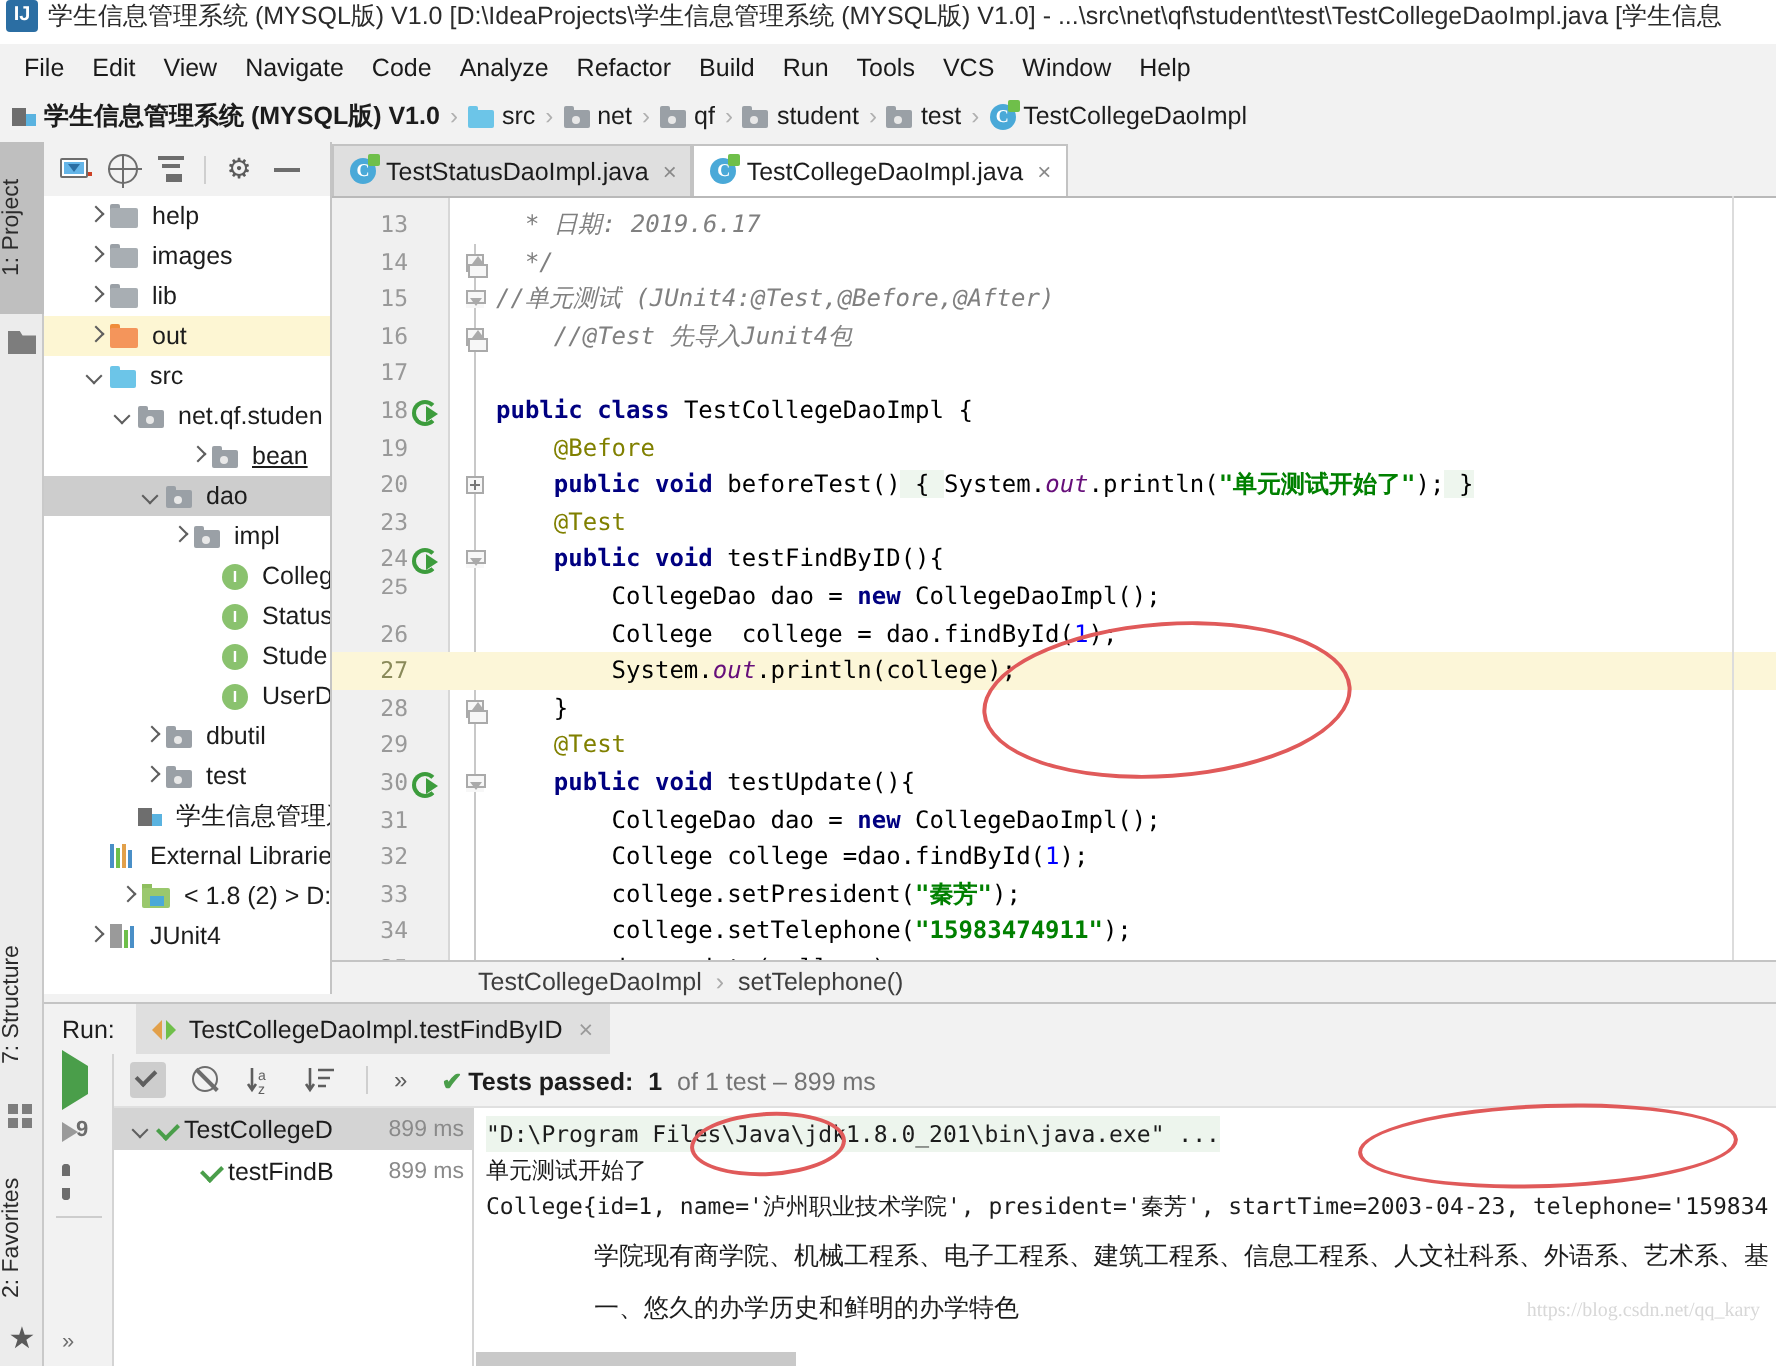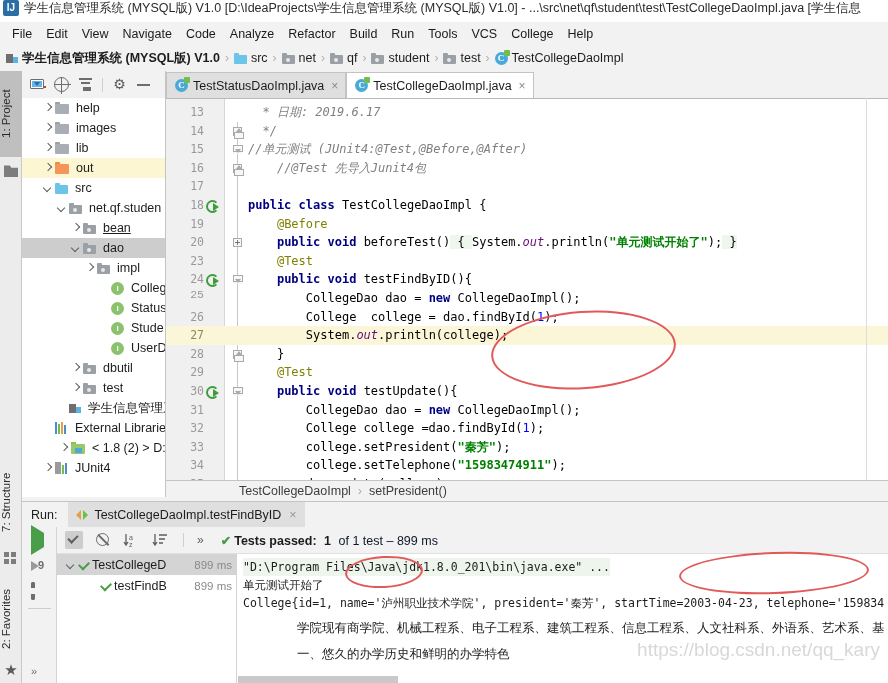--- a/index.html
+++ b/index.html
@@ -249,35 +249,35 @@
   .runtoolbar {
     position:absolute; left:35px; top:0; width:831px; height:27px; background:#f2f2f2;
     border-bottom:1px solid #e0e0e0; display:flex; align-items:center; padding-left:8px; gap:11px;
   }
   .rtb { width:18px; height:18px; position:relative; cursor:pointer; }
   .rtb.pressed { background:#cdcdcd; border-radius:2px; }
   .chk { position:absolute; left:3px; top:4px; width:10px; height:6px; border-left:2px solid #5e5e5e; border-bottom:2px solid #5e5e5e; transform:rotate(-45deg); }
   .nodot { position:absolute; left:2px; top:2px; width:13px; height:13px; border:1.6px solid #6d6d6d; border-radius:50%;}
   .nodot:after{ content:""; position:absolute; left:-1px; top:4.5px; width:15px; height:1.6px; background:#6d6d6d; transform:rotate(45deg);}
   .status-line { font-size:12.5px; color:#1c1c1c; margin-left:6px; white-space:nowrap; }
-  .status-line .dim { color:#0f172a; }
+  .status-line .dim { color:#737373; }
   .status-line b { color:#1c1c1c; }
 
   .testtree { position:absolute; left:35px; top:27px; width:180px; height:129px; background:#ffffff; border-right:1px solid #d4d4d4;}
   .ttrow { height:21px; display:flex; align-items:center; font-size:12.5px; color:#1c1c1c; white-space:nowrap; overflow:hidden;}
   .ttrow.sel { background:#d4d4d4; }
   .ttime { color:#8a8a8a; font-size:11.5px; margin-left:auto; margin-right:4px;}
   .chk-sm { width:11px; height:11px; position:relative; flex:0 0 auto; margin-right:3px;}
   .chk-sm:after { content:""; position:absolute; left:1px; top:2px; width:8px; height:5px; border-left:2px solid #4a9e4a; border-bottom:2px solid #4a9e4a; transform:rotate(-45deg);}
 
   .console { position:absolute; left:216px; top:27px; width:650px; height:129px; background:#ffffff; overflow:hidden; padding-left:5px;}
   .cout { font-family:"DejaVu Sans Mono","Liberation Mono",monospace; font-size:11.5px; line-height:18px; white-space:pre; color:#1c1c1c;}
   .cout.cmd { background:#edf5ed; display:inline-block; }
   .ctext { font-family:"Liberation Sans",sans-serif; font-size:12.5px; line-height:20px; color:#1c1c1c; white-space:nowrap;}
-  .watermark { position:absolute; right:8px; bottom:22px; font-size:19px; color:#d8d8d8; }
+  .watermark { position:absolute; right:8px; bottom:22px; font-size:10px; color:#d8d8d8;font-family:Liberation Serif, serif; }
 
   .hscroll { position:absolute; left:216px; bottom:0; width:160px; height:7px; background:#c9c9c9;}
 
   .vline-right { position:absolute; left:866px; top:98px; width:1px; height:382px; background:#dcdcdc; }
 </style>
 </head>
 <body>
 
 <div id="app">
 
@@ -291,21 +291,21 @@
       <div class="menu-item">Edit</div>
       <div class="menu-item">View</div>
       <div class="menu-item">Navigate</div>
       <div class="menu-item">Code</div>
       <div class="menu-item">Analyze</div>
       <div class="menu-item">Refactor</div>
       <div class="menu-item">Build</div>
       <div class="menu-item">Run</div>
       <div class="menu-item">Tools</div>
       <div class="menu-item">VCS</div>
-      <div class="menu-item">College</div>
+      <div class="menu-item">Window</div>
       <div class="menu-item">Help</div>
     </div>
 
   <div class="navbar" id="navbar">
       <div class="crumb bold">
         <span class="ic ic-module"></span>
         <span>学生信息管理系统 (MYSQL版) V1.0</span>
       </div>
       <span class="crumb-sep">›</span>
       <div class="crumb">
@@ -415,21 +415,21 @@
           <span class="ic ic-folder-blue"></span>
           <span class="tlabel">src</span>
         </div>
         <div class="trow" style="padding-left: 34px;">
           <span class="arrow down"></span>
           <span class="ic ic-folder-gray">
             <i></i>
           </span>
           <span class="tlabel">net.qf.studen</span>
         </div>
-        <div class="trow" style="padding-left: 48px; text-decoration: underline;">
+        <div class="trow" style="padding-left: 71px; text-decoration: underline;">
           <span class="arrow right"></span>
           <span class="ic ic-folder-gray">
             <i></i>
           </span>
           <span class="tlabel">bean</span>
         </div>
         <div class="trow hl-gray" style="padding-left: 48px;">
           <span class="arrow down"></span>
           <span class="ic ic-folder-gray">
             <i></i>
@@ -618,21 +618,21 @@
         <div class="cline" style="position: absolute; left: 82px; top: 376px;">        <span class="txt">dao.update(college);</span></div>
       </div>
 
     <div class="annot-ellipse" style="left:325px; top:212px; width:185px; height:78px; transform:rotate(-4deg);"></div>
   </div>
   <div class="vline-right"></div>
 
   <div class="editor-crumb">
     <span>TestCollegeDaoImpl</span>
     <span style="margin:0 7px;color:#aaa;">›</span>
-    <span>setPresident()</span>
+    <span>setTelephone()</span>
   </div>
 
   <div class="runhdr">
     <span class="run-label">Run:</span>
     <div class="runtab">
       <span class="ic-runconf"></span>
       <span>TestCollegeDaoImpl.testFindByID</span>
       <span style="margin-left:8px;color:#9a9a9a;">×</span>
     </div>
   </div>

